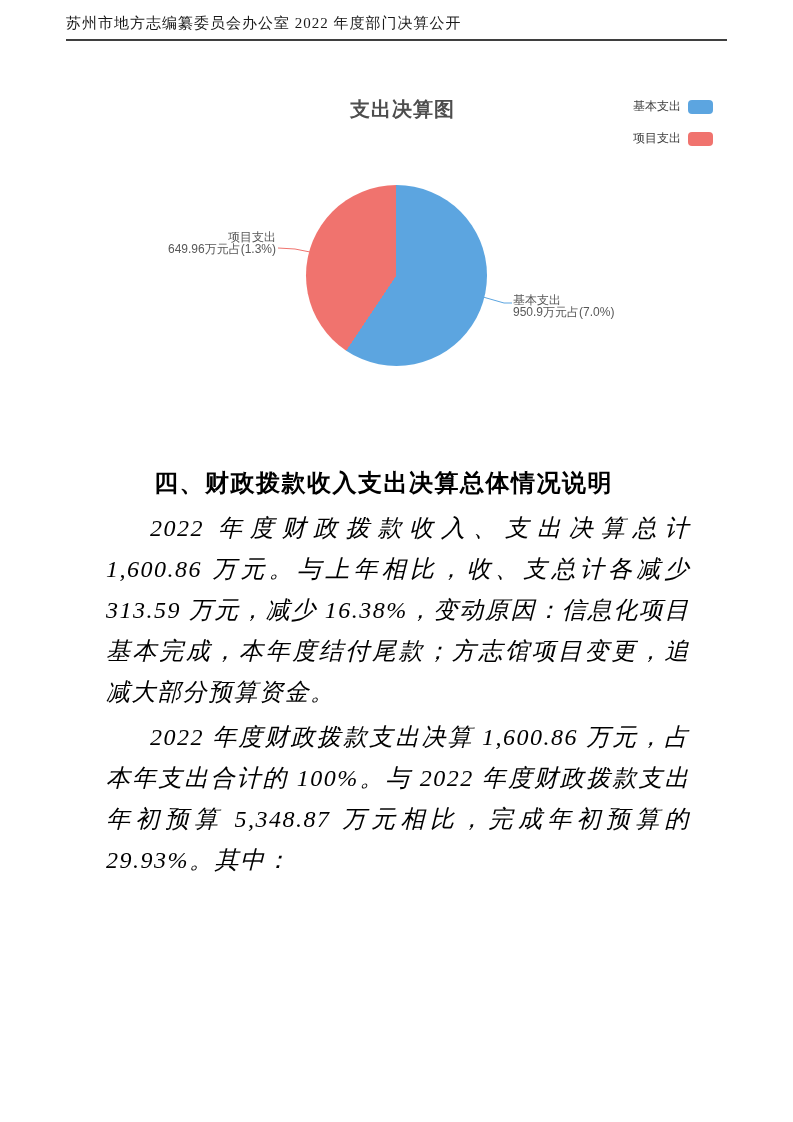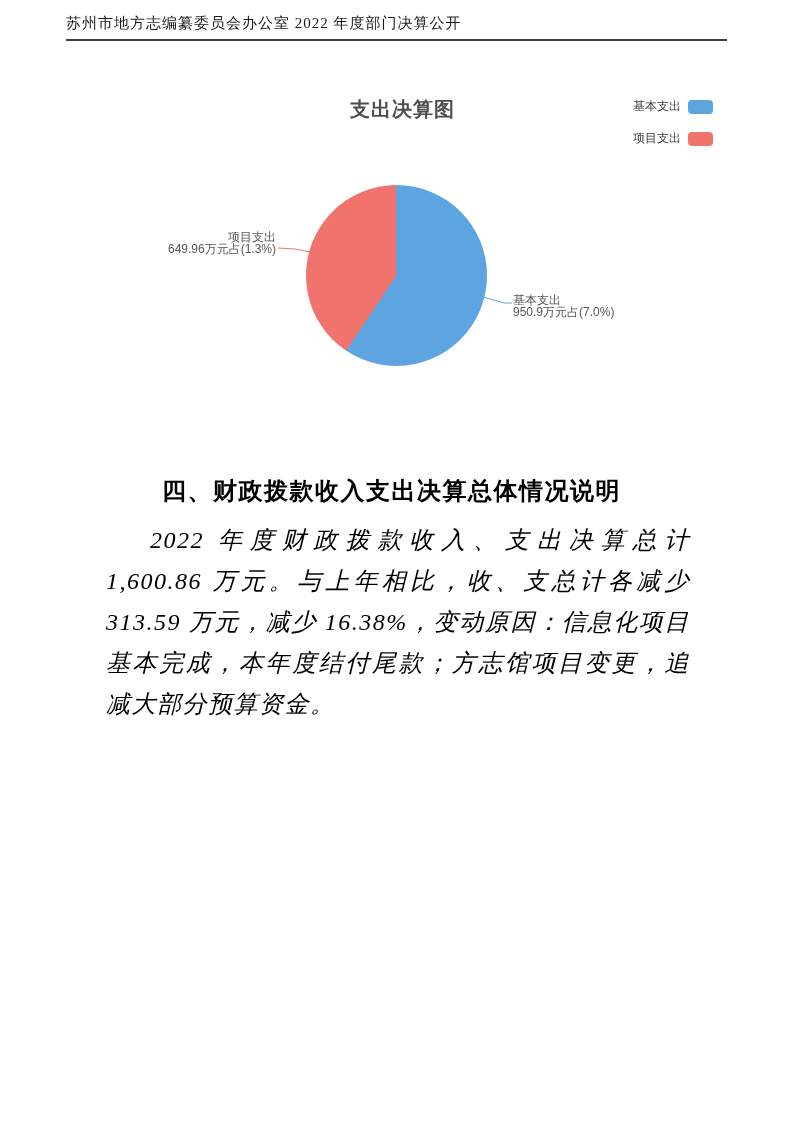--- a/index.html
+++ b/index.html
@@ -48,21 +48,21 @@
   .callout-left  { right:517px; top:231px; text-align:right; }
   .callout-right { left:513px;  top:294px; text-align:left; }
 
   
   .content {
     position:absolute; left:102px; top:463px; width:592px;
     font-size:24px; line-height:41px; letter-spacing:1.5px;
     color:#000; text-align:justify;
   }
   .content h2 {
-    margin:8px; font-size:24px; font-weight:bold; line-height:41px;
+    margin:0; font-size:24px; font-weight:bold; line-height:41px;
     text-indent:52px;
   }
   .content p { margin:4px; text-indent:44px;font-style:italic; }
 
   
   .footer {
     position:absolute; left:0; top:1084px; width:793px;
     text-align:left; font-size:14px; color:#14532d; letter-spacing:1px;
   }
 </style>
@@ -103,17 +103,18 @@
     </div>
     <div class="callout callout-right">
       <div>基本支出</div>
       <div>950.9万元占(7.0%)</div>
     </div>
   </div>
 
   <div class="content">
     <h2>四、财政拨款收入支出决算总体情况说明</h2>
     <p>2022 年度财政拨款收入、支出决算总计 1,600.86 万元。与上年相比，收、支总计各减少 313.59 万元，减少 16.38%，变动原因：信息化项目基本完成，本年度结付尾款；方志馆项目变更，追减大部分预算资金。</p>
+    <p>2022 年度财政拨款支出决算 1,600.86 万元，占本年支出合计的 100%。与 2022 年度财政拨款支出年初预算 5,348.87 万元相比，完成年初预算的 29.93%。其中：</p>
   </div>
 
   <div class="footer">- 34 -</div>
 
 </div>
 
 </body></html>

